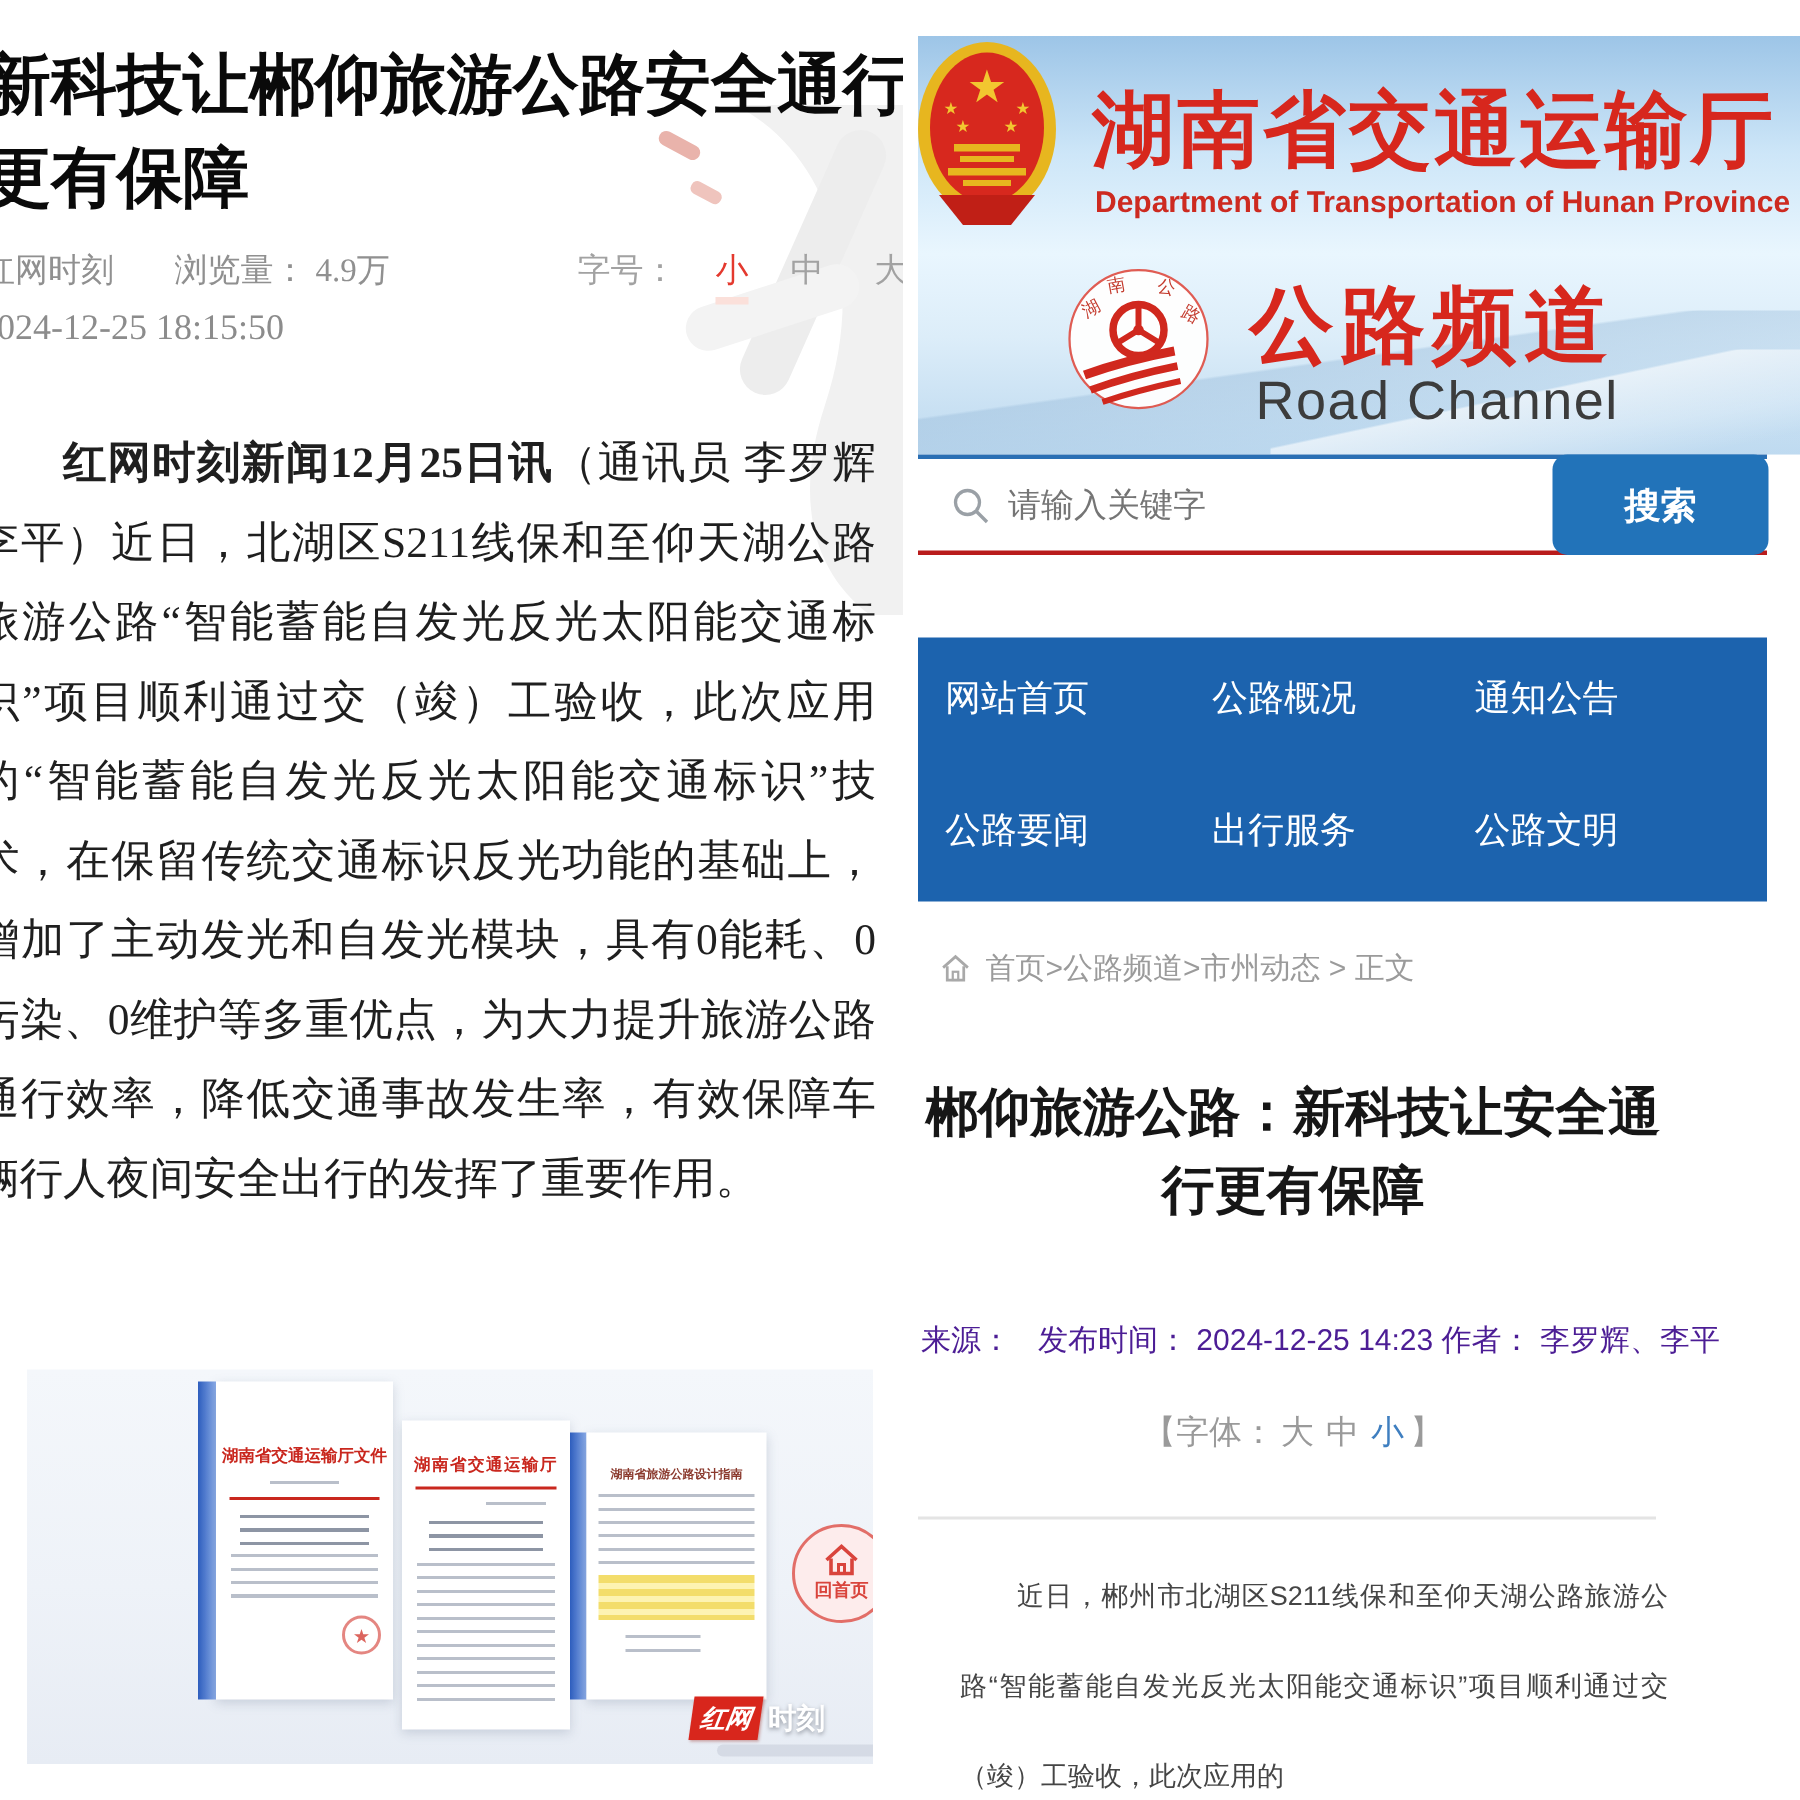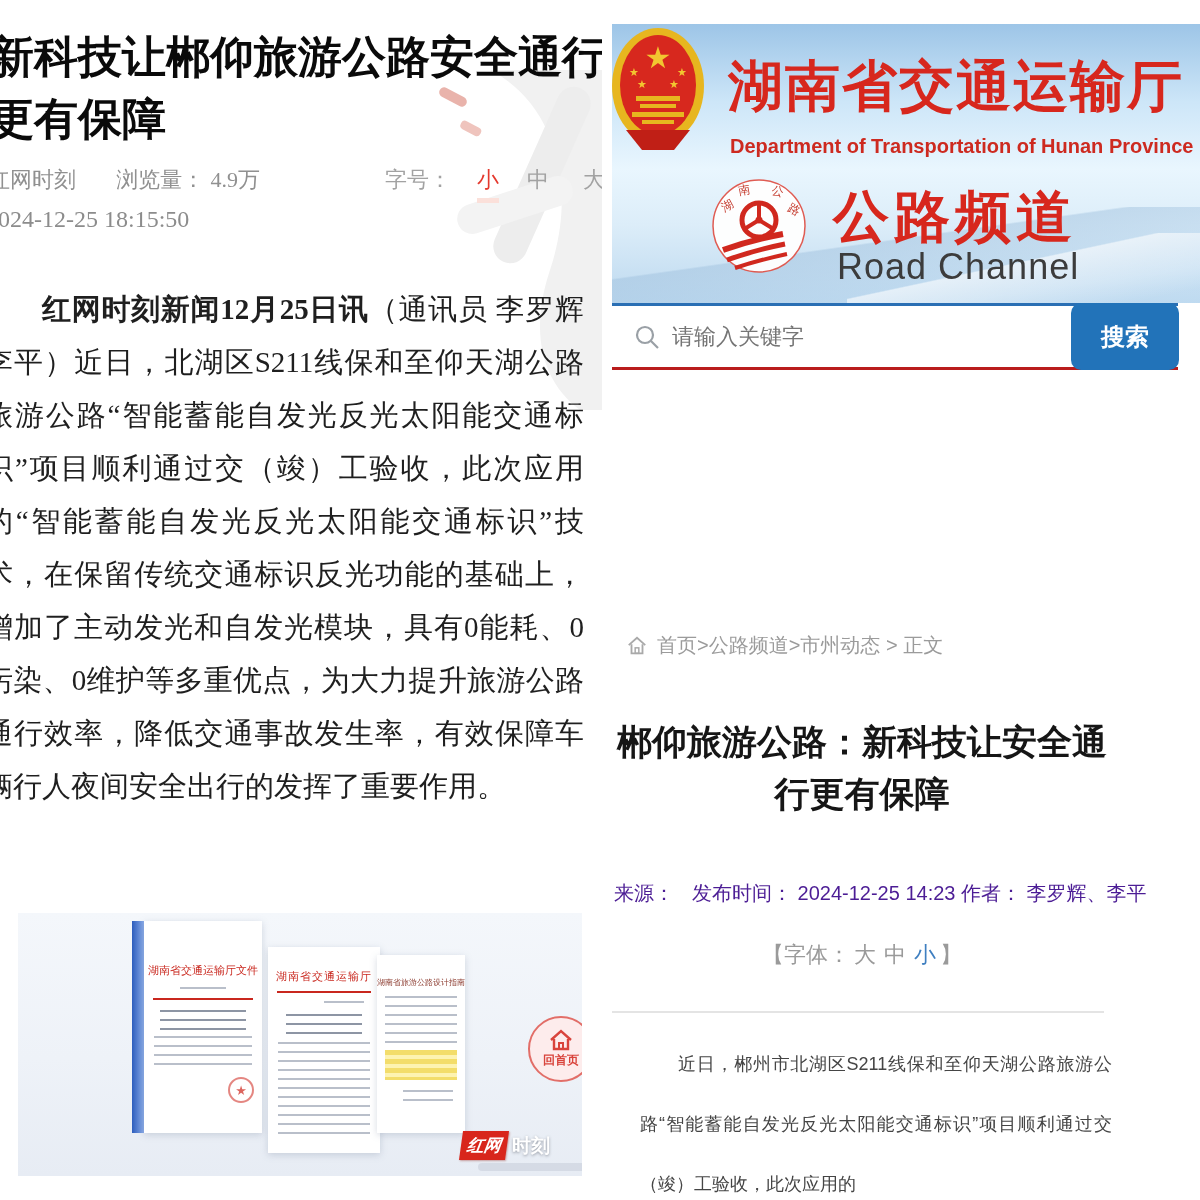--- a/index.html
+++ b/index.html
@@ -20,21 +20,21 @@
   .l-date{left:-14px;top:206px;font-size:24px;color:#8c8c8c;font-family:"Liberation Serif",serif;}
   .l-body{left:-16px;top:283px;width:600px;font-size:29px;line-height:53px;color:#1f1f1f;
           text-align:justify;text-indent:58px;font-family:"Liberation Serif",serif;}
   .l-body b{font-family:"Liberation Serif",serif;}
   .wm{left:430px;top:40px;width:185px;height:380px;pointer-events:none;}
 
   
   .l-figure{left:18px;top:913px;width:564px;height:263px;overflow:hidden;
             background:linear-gradient(180deg,#f4f7fb 0%,#eef2f8 55%,#e7ecf4 100%);}
   .doc{position:absolute;background:#fff;box-shadow:0 2px 7px rgba(110,125,150,.28);}
-  .doc-title{color:#c9271e;font-weight:normal;text-align:center;white-space:nowrap;overflow:hidden;}
+  .doc-title{color:#c9271e;font-weight:bold;text-align:center;white-space:nowrap;overflow:hidden;}
   .redline{height:2px;background:#c9271e;margin:7px 9px 0 9px;}
   .tl{margin:6px 10px 0 10px;background:repeating-linear-gradient(180deg,#b9bfca 0 2px,transparent 2px 9px);}
   .tl.dark{background:repeating-linear-gradient(180deg,#8d95a4 0 2px,transparent 2px 9px);}
   .hl{margin:6px 8px 0 8px;height:30px;background:repeating-linear-gradient(180deg,#f3dd6b 0 5px,#fdf3b2 5px 9px);}
   .spine{position:absolute;background:linear-gradient(90deg,#2d5dbd,#89abe9);}
   .stamp{position:absolute;right:8px;bottom:30px;width:26px;height:26px;border:2px solid rgba(205,35,25,.55);
          border-radius:50%;color:rgba(205,35,25,.7);font-size:13px;line-height:24px;text-align:center;}
   .backhome{position:absolute;left:510px;top:103px;width:66px;height:66px;border-radius:50%;
             background:#fdecec;border:2px solid #e26e68;display:flex;flex-direction:column;
             align-items:center;justify-content:center;color:#d9443c;}
@@ -49,29 +49,29 @@
 
   
   .right{position:absolute;left:612px;top:0;width:588px;height:1200px;background:#fff;overflow:hidden;}
   .banner{left:0;top:24px;width:588px;height:279px;overflow:hidden;
           background:linear-gradient(180deg,#9dc5e7 0%,#cde6f8 28%,#e9f6fe 52%,#dcedf9 72%,#bdd9ef 100%);}
   .mtn1{position:absolute;left:0;bottom:0;width:100%;height:96px;
         background:linear-gradient(172deg,rgba(255,255,255,0) 40%,rgba(156,190,220,.45) 41%,rgba(196,222,243,.25) 80%);}
   .mtn2{position:absolute;left:40%;bottom:0;width:60%;height:70px;
         background:linear-gradient(168deg,rgba(255,255,255,0) 45%,rgba(255,255,255,.6) 46%,rgba(255,255,255,0) 90%);}
   .org-name{left:116px;top:26px;font-size:55px;font-weight:bold;color:#d7271d;white-space:nowrap;letter-spacing:2px;}
-  .org-en{left:118px;top:111px;font-size:20px;font-weight:bold;color:#cd2a20;white-space:nowrap;}
+  .org-en{left:118px;top:100px;font-size:20px;font-weight:bold;color:#cd2a20;white-space:nowrap;}
   .channel-name{left:221px;top:156px;font-size:56px;font-weight:bold;color:#d7271d;letter-spacing:5px;white-space:nowrap;}
   .channel-en{left:225px;top:222px;font-size:36px;color:#3c3c3c;letter-spacing:1px;white-space:nowrap;}
 
   .searchrow{left:0;top:303px;width:566px;height:67px;background:#fff;
              border-top:3px solid #2a6fb4;border-bottom:3px solid #b91c1c;}
   .search-ph{position:absolute;left:58px;top:17px;font-size:22px;color:#8f9499;border:0;outline:0;
              width:360px;background:transparent;font-family:"Liberation Sans",sans-serif;}
-  .search-btn{position:absolute;right:-1px;top:-3px;width:108px;height:67px;background:#2273b9;
+  .search-btn{position:absolute;right:-1px;top:-3px;width:144px;height:67px;background:#2273b9;
               border:0;border-radius:10px;color:#fff;font-size:24px;font-weight:bold;cursor:pointer;
               font-family:"Liberation Sans",sans-serif;}
   .navgrid{left:0;top:425px;width:566px;height:176px;background:#1c63ae;}
   .nav-item{position:absolute;color:#fff;font-size:24px;white-space:nowrap;cursor:pointer;}
   .breadcrumb{left:14px;top:632px;display:flex;align-items:center;gap:9px;color:#9b9b9b;font-size:20px;cursor:pointer;}
   .a-title{left:0;top:716px;width:500px;text-align:center;font-size:35px;font-weight:bold;line-height:52px;color:#161616;}
   .a-meta{left:2px;top:880px;width:566px;font-size:20px;color:#4c1d95;white-space:nowrap;}
   .a-meta .gap{display:inline-block;width:18px;}
   .a-fontrow{left:0;top:940px;width:500px;text-align:center;font-size:22px;color:#9a9a9a;}
   .a-fontrow .fbtn{display:inline-block;margin:0 4px;cursor:pointer;}
@@ -127,21 +127,21 @@
 
       <div class="doc" style="left:250px;top:34px;width:112px;height:206px;">
         <div class="doc-title" style="font-size:11px;margin-top:22px;letter-spacing:1px;">湖南省交通运输厅</div>
         <div class="redline"></div>
         <div class="tl" style="height:4px;width:40px;margin-left:56px;margin-top:8px;"></div>
         <div class="tl dark" style="height:22px;margin:9px 18px 0 18px;"></div>
         <div class="tl" style="height:92px;"></div>
       </div>
 
       <div class="spine" style="left:362px;top:42px;width:11px;height:178px;"></div>
-      <div class="doc" style="left:359px;top:42px;width:88px;height:178px;">
+      <div class="doc" style="left:373px;top:42px;width:120px;height:178px;">
         <div class="doc-title" style="font-size:8px;margin-top:22px;color:#8b3a2e;">湖南省旅游公路设计指南</div>
         <div class="tl" style="height:48px;margin-top:8px;margin-left:8px;margin-right:8px;"></div>
         <div class="hl"></div>
         <div class="tl" style="height:16px;width:50px;margin-left:26px;margin-top:10px;"></div>
       </div>
 
       <div class="backhome">
         <svg width="24" height="22" viewBox="0 0 24 22">
           <path d="M2 11 L12 2 L22 11" fill="none" stroke="#d9443c" stroke-width="2.4"></path>
           <path d="M5 10 V20 H19 V10" fill="none" stroke="#d9443c" stroke-width="2.4"></path>
@@ -202,20 +202,28 @@
 
     <div class="abs searchrow">
       <svg class="abs" style="left:22px;top:18px;" width="26" height="26" viewBox="0 0 26 26">
         <circle cx="11" cy="11" r="8" fill="none" stroke="#9aa0a6" stroke-width="2.2"></circle>
         <line x1="17" y1="17" x2="24" y2="24" stroke="#9aa0a6" stroke-width="2.2"></line>
       </svg>
       <input class="search-ph" value="" placeholder="请输入关键字" style="">
       <button class="search-btn">搜索</button>
     </div>
 
+    <div class="abs navgrid">
+      <span class="nav-item" style="left:18px;top:24px;">网站首页</span>
+      <span class="nav-item" style="left:196px;top:24px;">公路概况</span>
+      <span class="nav-item" style="left:371px;top:24px;">通知公告</span>
+      <span class="nav-item" style="left:18px;top:112px;">公路要闻</span>
+      <span class="nav-item" style="left:196px;top:112px;">出行服务</span>
+      <span class="nav-item" style="left:371px;top:112px;">公路文明</span>
+    </div>
 
     <div class="abs breadcrumb">
       <svg width="22" height="22" viewBox="0 0 24 24">
         <path d="M3 11 L12 3 L21 11" fill="none" stroke="#a9a9a9" stroke-width="2"></path>
         <path d="M6 10 V20 H18 V10" fill="none" stroke="#a9a9a9" stroke-width="2"></path>
         <rect x="10" y="14" width="4" height="6" fill="none" stroke="#a9a9a9" stroke-width="1.6"></rect>
       </svg>
       <span>首页&gt;公路频道&gt;市州动态 &gt; 正文</span>
     </div>
 

